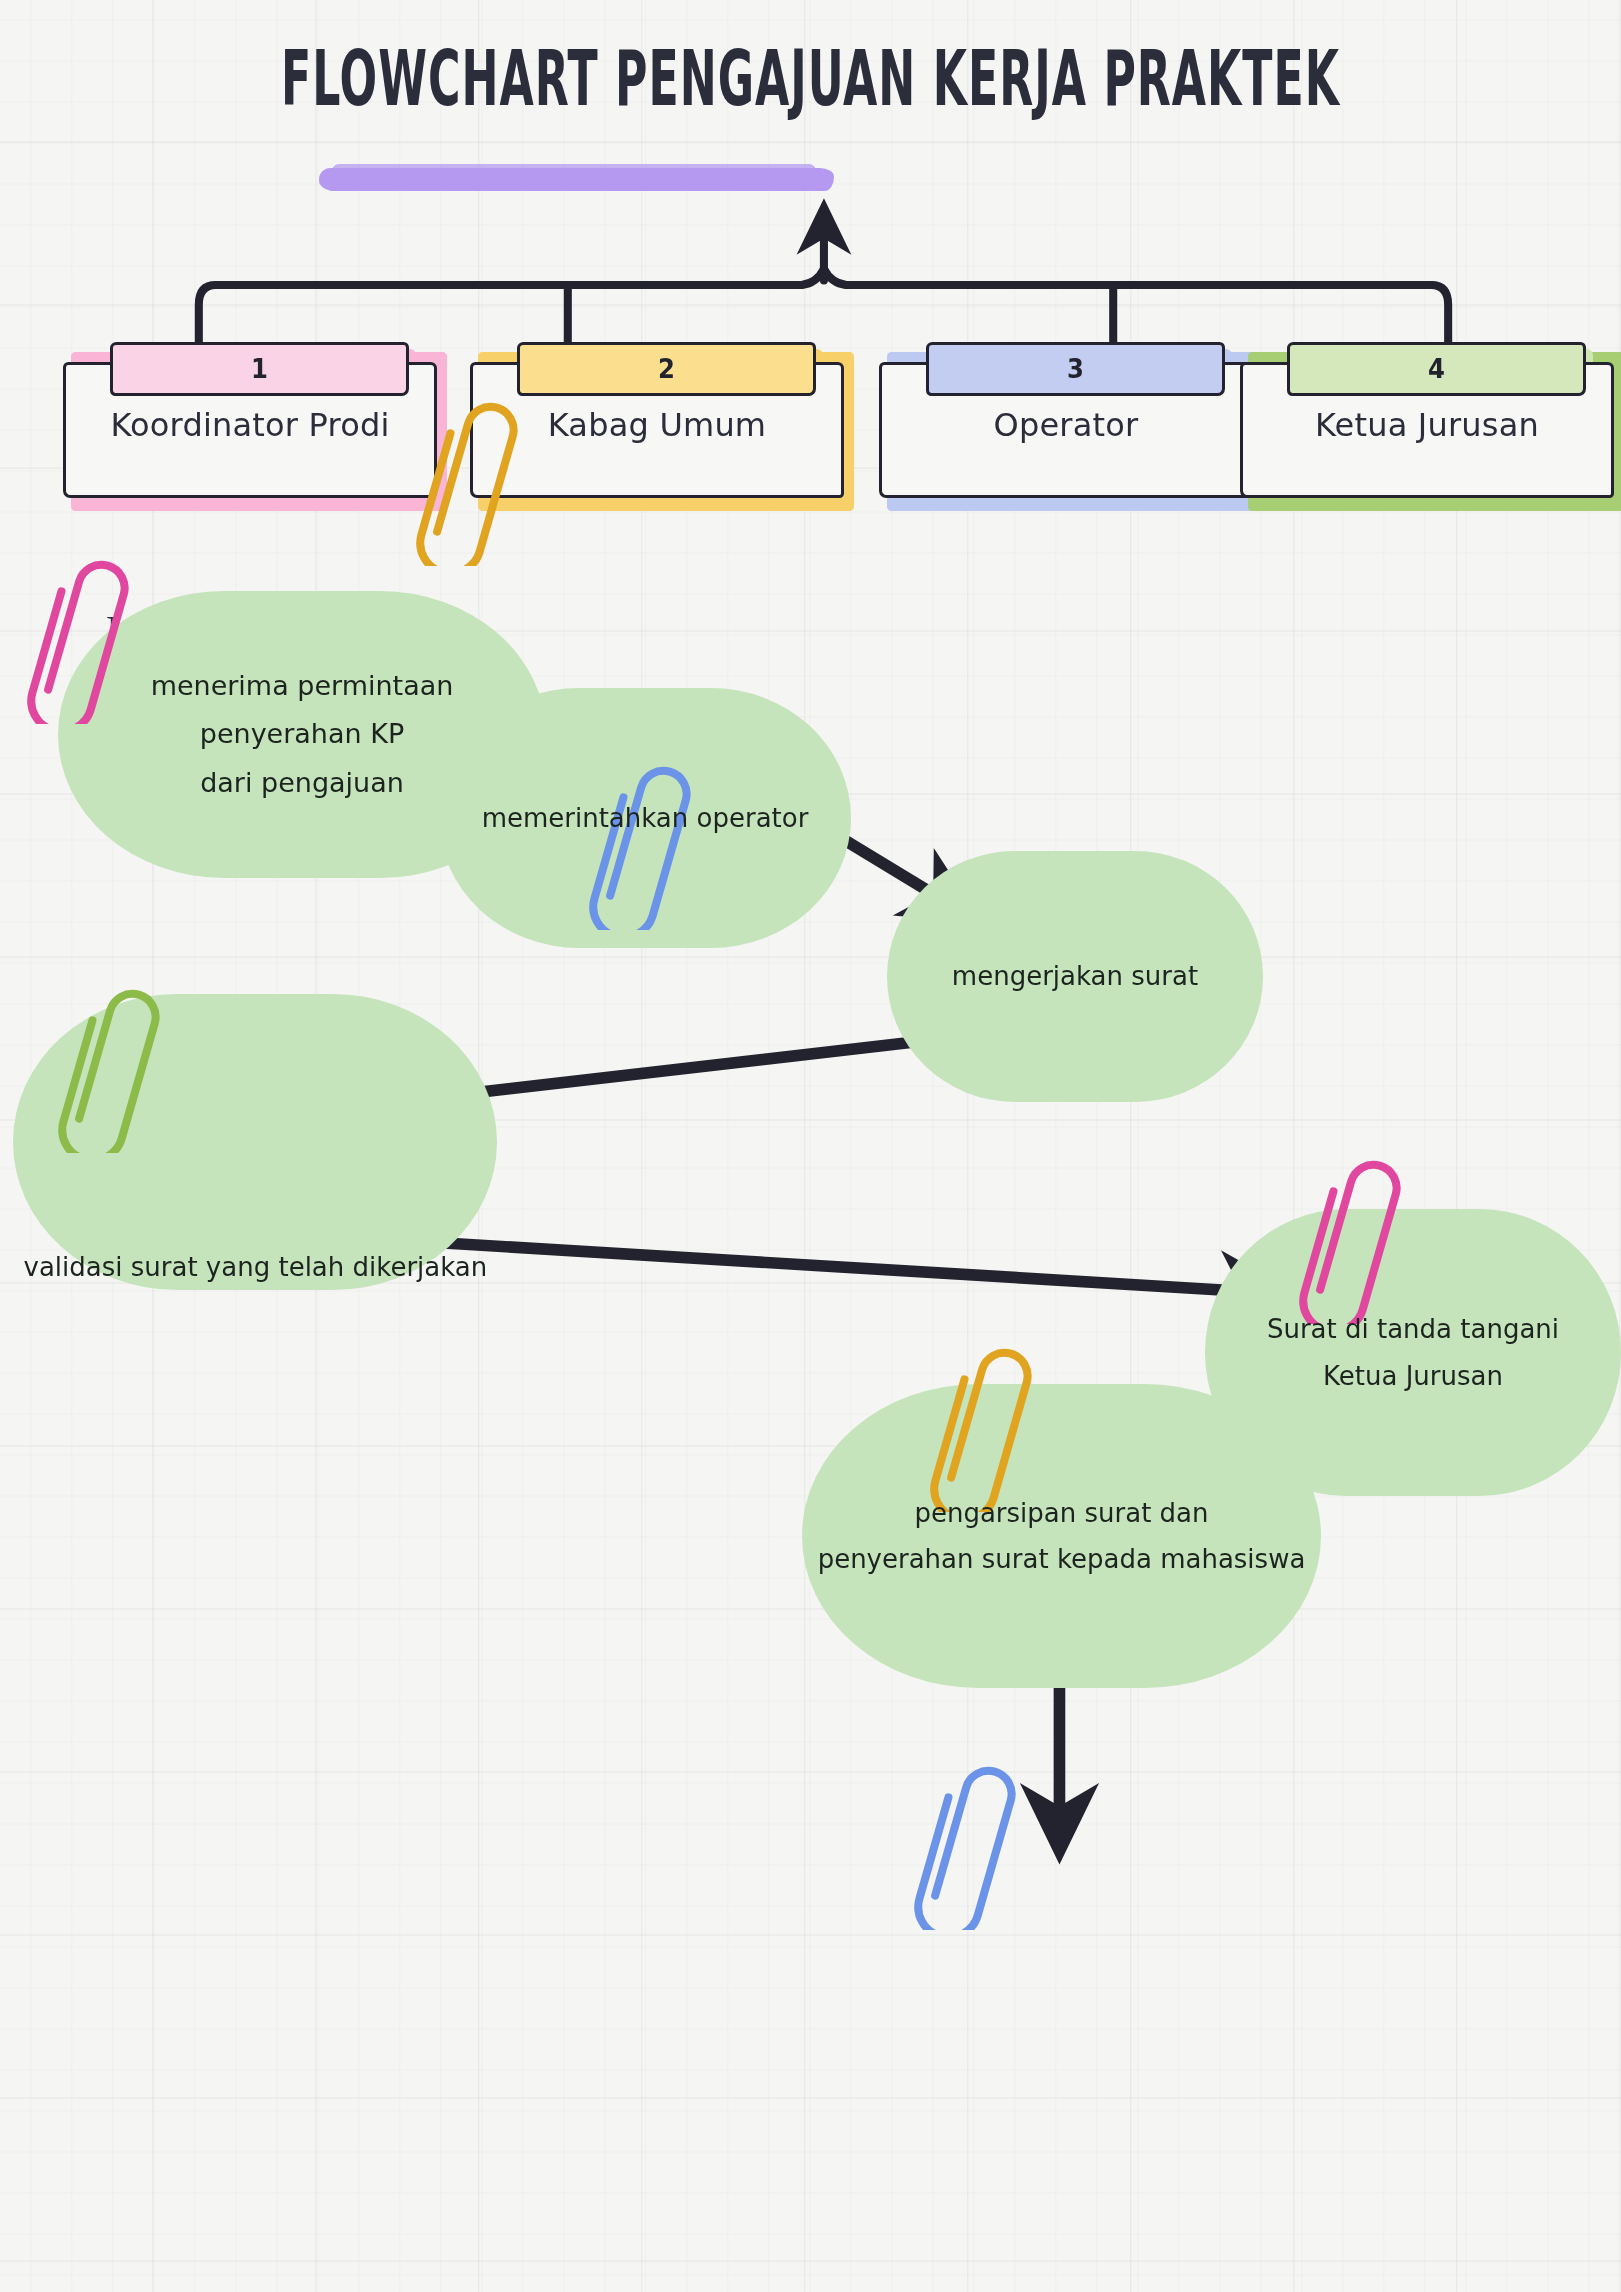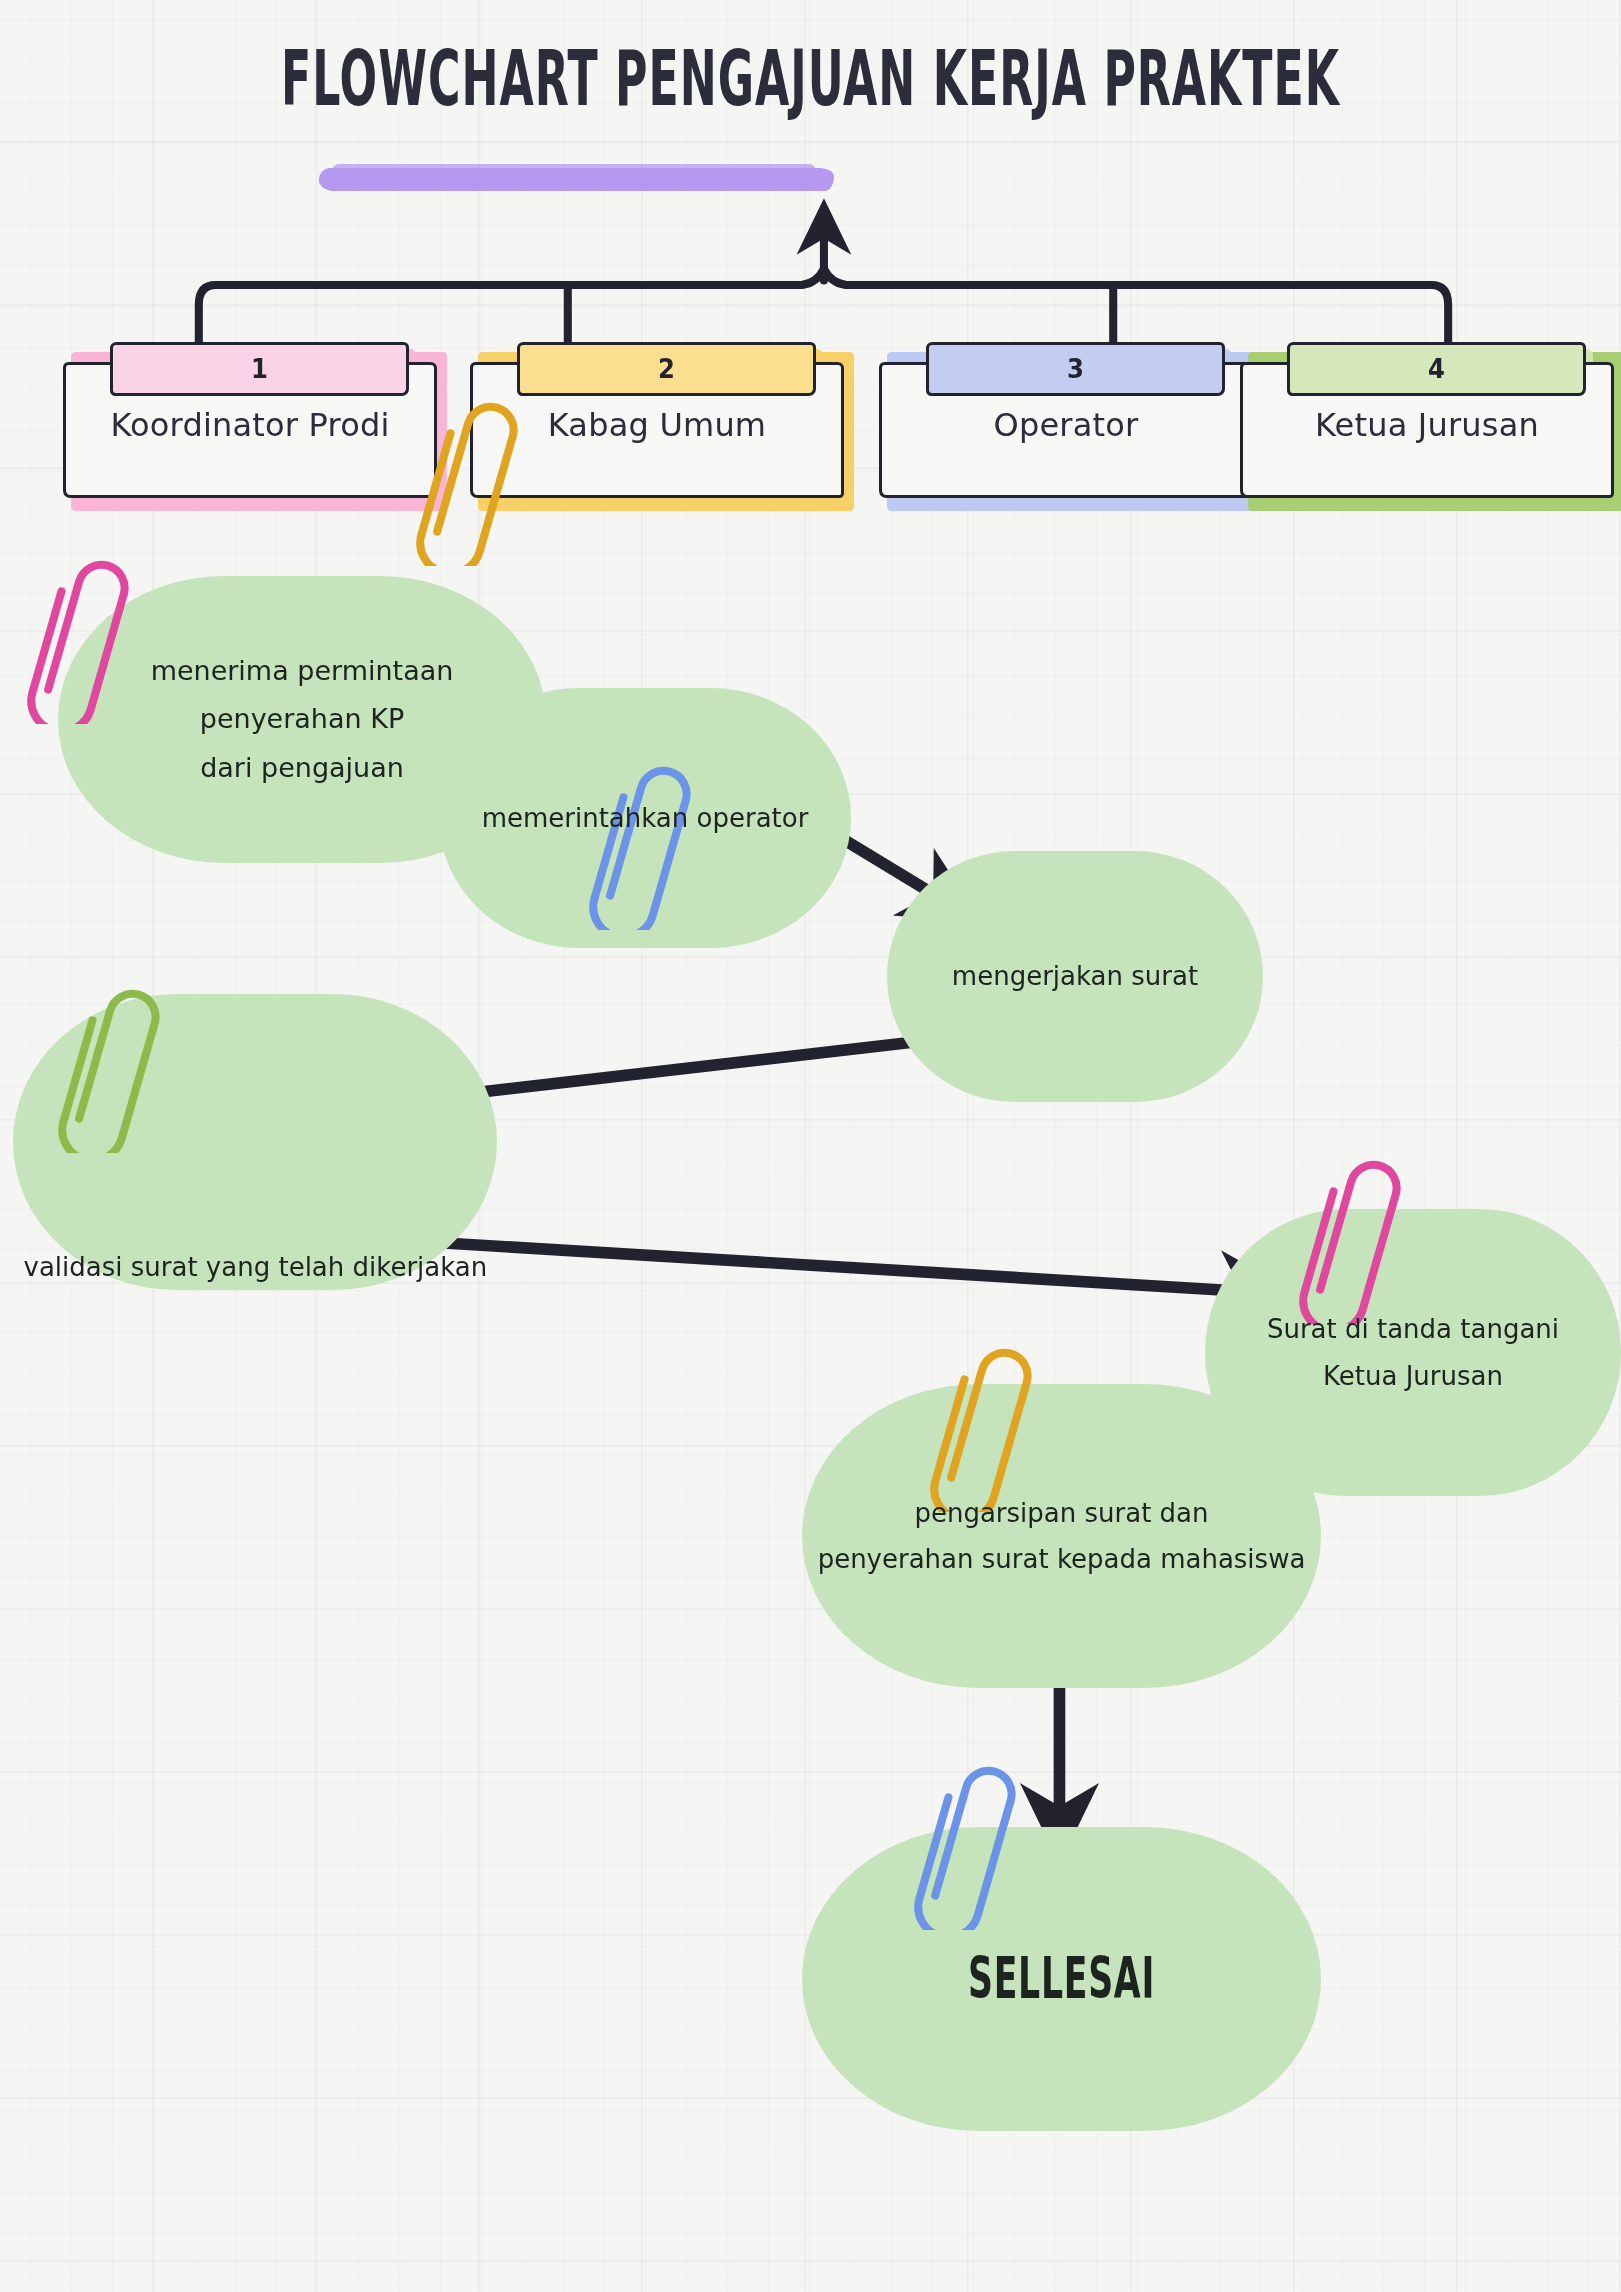--- a/index.html
+++ b/index.html
@@ -231,21 +231,21 @@
   <div class="role" style="left:1240px; top:342px;">
     <div class="shadow" style="background:#a7ce72;"></div>
     <div class="tabshadow" style="background:#cfe5b2;"></div>
     <div class="body"></div>
     <div class="tab" style="background:#d5e8bc;">4</div>
     <div class="label">Ketua Jurusan</div>
   </div>
 
   <div id="mulai">MULAI</div>
 
-  <div class="node" style="left:58px; top:576px; width:488px; height:287px; font-size:27px;">
+  <div class="node" style="left:58px; top:591px; width:488px; height:287px; font-size:27px;">
     <div class="shape"></div>
     <div class="txt">
       <div>menerima permintaan</div>
       <div>penyerahan KP</div>
       <div>dari pengajuan</div>
     </div>
   </div>
 
   <div class="node" style="left:439px; top:688px; width:412px; height:260px; font-size:26px;">
     <div class="shape"></div>
@@ -271,24 +271,20 @@
   </div>
 
   <div class="node" style="left:802px; top:1384px; width:519px; height:304px; font-size:26px;">
     <div class="shape"></div>
     <div class="txt">
       <div>pengarsipan surat dan</div>
       <div>penyerahan surat kepada mahasiswa</div>
     </div>
   </div>
 
-  <div class="node" style="left:802px; top:1827px; width:519px; height:304px;">
-    <div class="shape"></div>
-    <div class="txt bigword">SELLESAI</div>
-  </div>
 
   <div class="clip" style="left:18px; top:545px;">
     <svg width="116" height="179" viewBox="0 0 130 200">
       <g transform="rotate(16 65 100)" fill="none" stroke="#e0489f" stroke-width="9" stroke-linecap="round" stroke-linejoin="round">
         <path d="M52,168 L52,42 A26,26 0 0 1 104,42 L104,176 A34,34 0 0 1 36,176 L36,58"></path>
       </g>
     </svg>
   </div>
 
   <div class="clip" style="left:407px; top:387px;">

